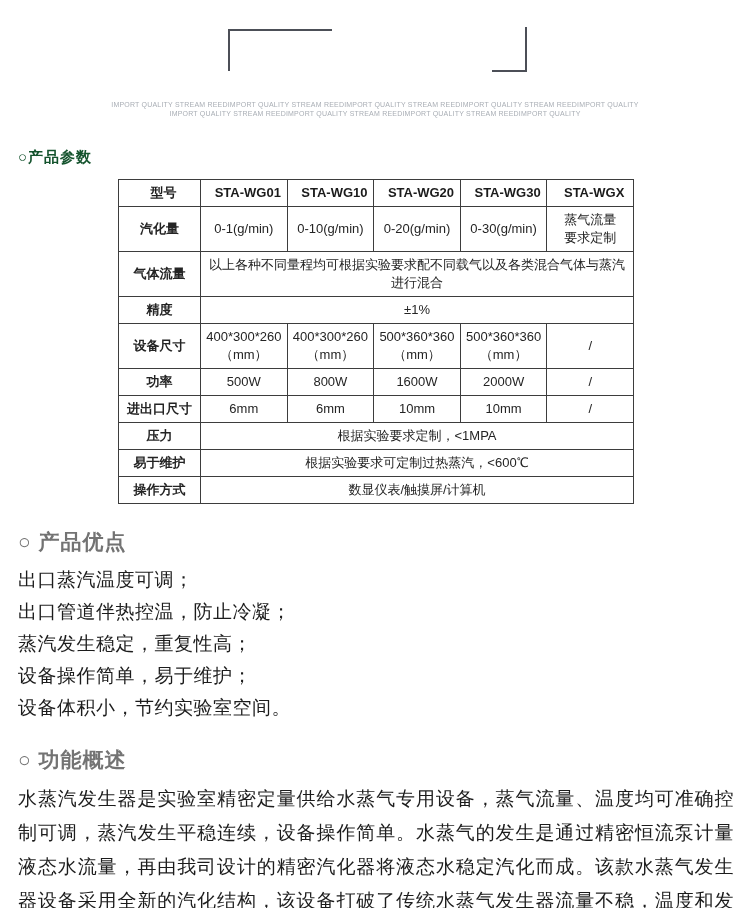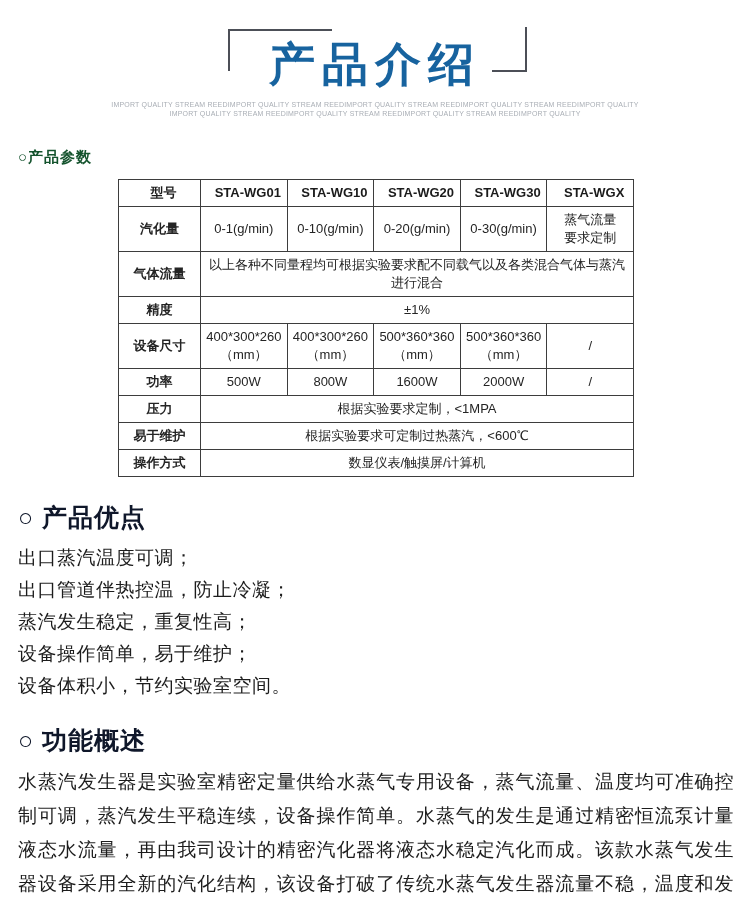--- a/index.html
+++ b/index.html
@@ -63,21 +63,21 @@
     color:#242424;
     word-break:break-all;
   }
   table.params td:nth-child(1) { width:82px; }
   td.lbl, tr.hd td { font-weight:bold; color:#1b1b1b;padding-left:10px; }
   .cl { display:block; }
 
   
   .advantages { margin:24px 0 0 18px; }
   .adv-heading, .ov-heading {
-    font-size:25px; font-weight:bold; color:#0f172a;
+    font-size:21px; font-weight:bold; color:#737373;
     margin-bottom:8px; letter-spacing:1px;
   }
   .adv-item {
     font-size:19px; line-height:32px; color:#1c1c1c;
     letter-spacing:0.5px;
   }
 
   
   .overview { margin:22px 16px 0 18px; }
   .ov-paragraph {
@@ -87,21 +87,20 @@
   }
 </style>
 </head>
 <body>
 
 <div class="page">
 
   <div class="header">
     <div class="bracket-left"></div>
     <div class="bracket-right"></div>
-    <div class="title">产品介绍</div>
     <div class="watermark">
       <div>IMPORT QUALITY STREAM REEDIMPORT QUALITY STREAM REEDIMPORT QUALITY STREAM REEDIMPORT QUALITY STREAM REEDIMPORT QUALITY</div>
       <div>IMPORT QUALITY STREAM REEDIMPORT QUALITY STREAM REEDIMPORT QUALITY STREAM REEDIMPORT QUALITY</div>
     </div>
   </div>
 
   <div class="params-heading">○产品参数</div>
 
   <table class="params">
     <tbody>
@@ -184,20 +183,38 @@
             <span class="cl">1600W</span>
           </td>
       <td>
             <span class="cl">2000W</span>
           </td>
       <td>
             <span class="cl">/</span>
           </td>
     </tr>
 
+    <tr>
+      <td class="lbl">进出口尺寸</td>
+      <td>
+            <span class="cl">6mm</span>
+          </td>
+      <td>
+            <span class="cl">6mm</span>
+          </td>
+      <td>
+            <span class="cl">10mm</span>
+          </td>
+      <td>
+            <span class="cl">10mm</span>
+          </td>
+      <td>
+            <span class="cl">/</span>
+          </td>
+    </tr>
 
 
     <tr>
       <td class="lbl">压力</td>
       <td colspan="5">根据实验要求定制，&lt;1MPA</td>
     </tr>
 
     <tr>
       <td class="lbl">易于维护</td>
       <td colspan="5">根据实验要求可定制过热蒸汽，&lt;600℃</td>

